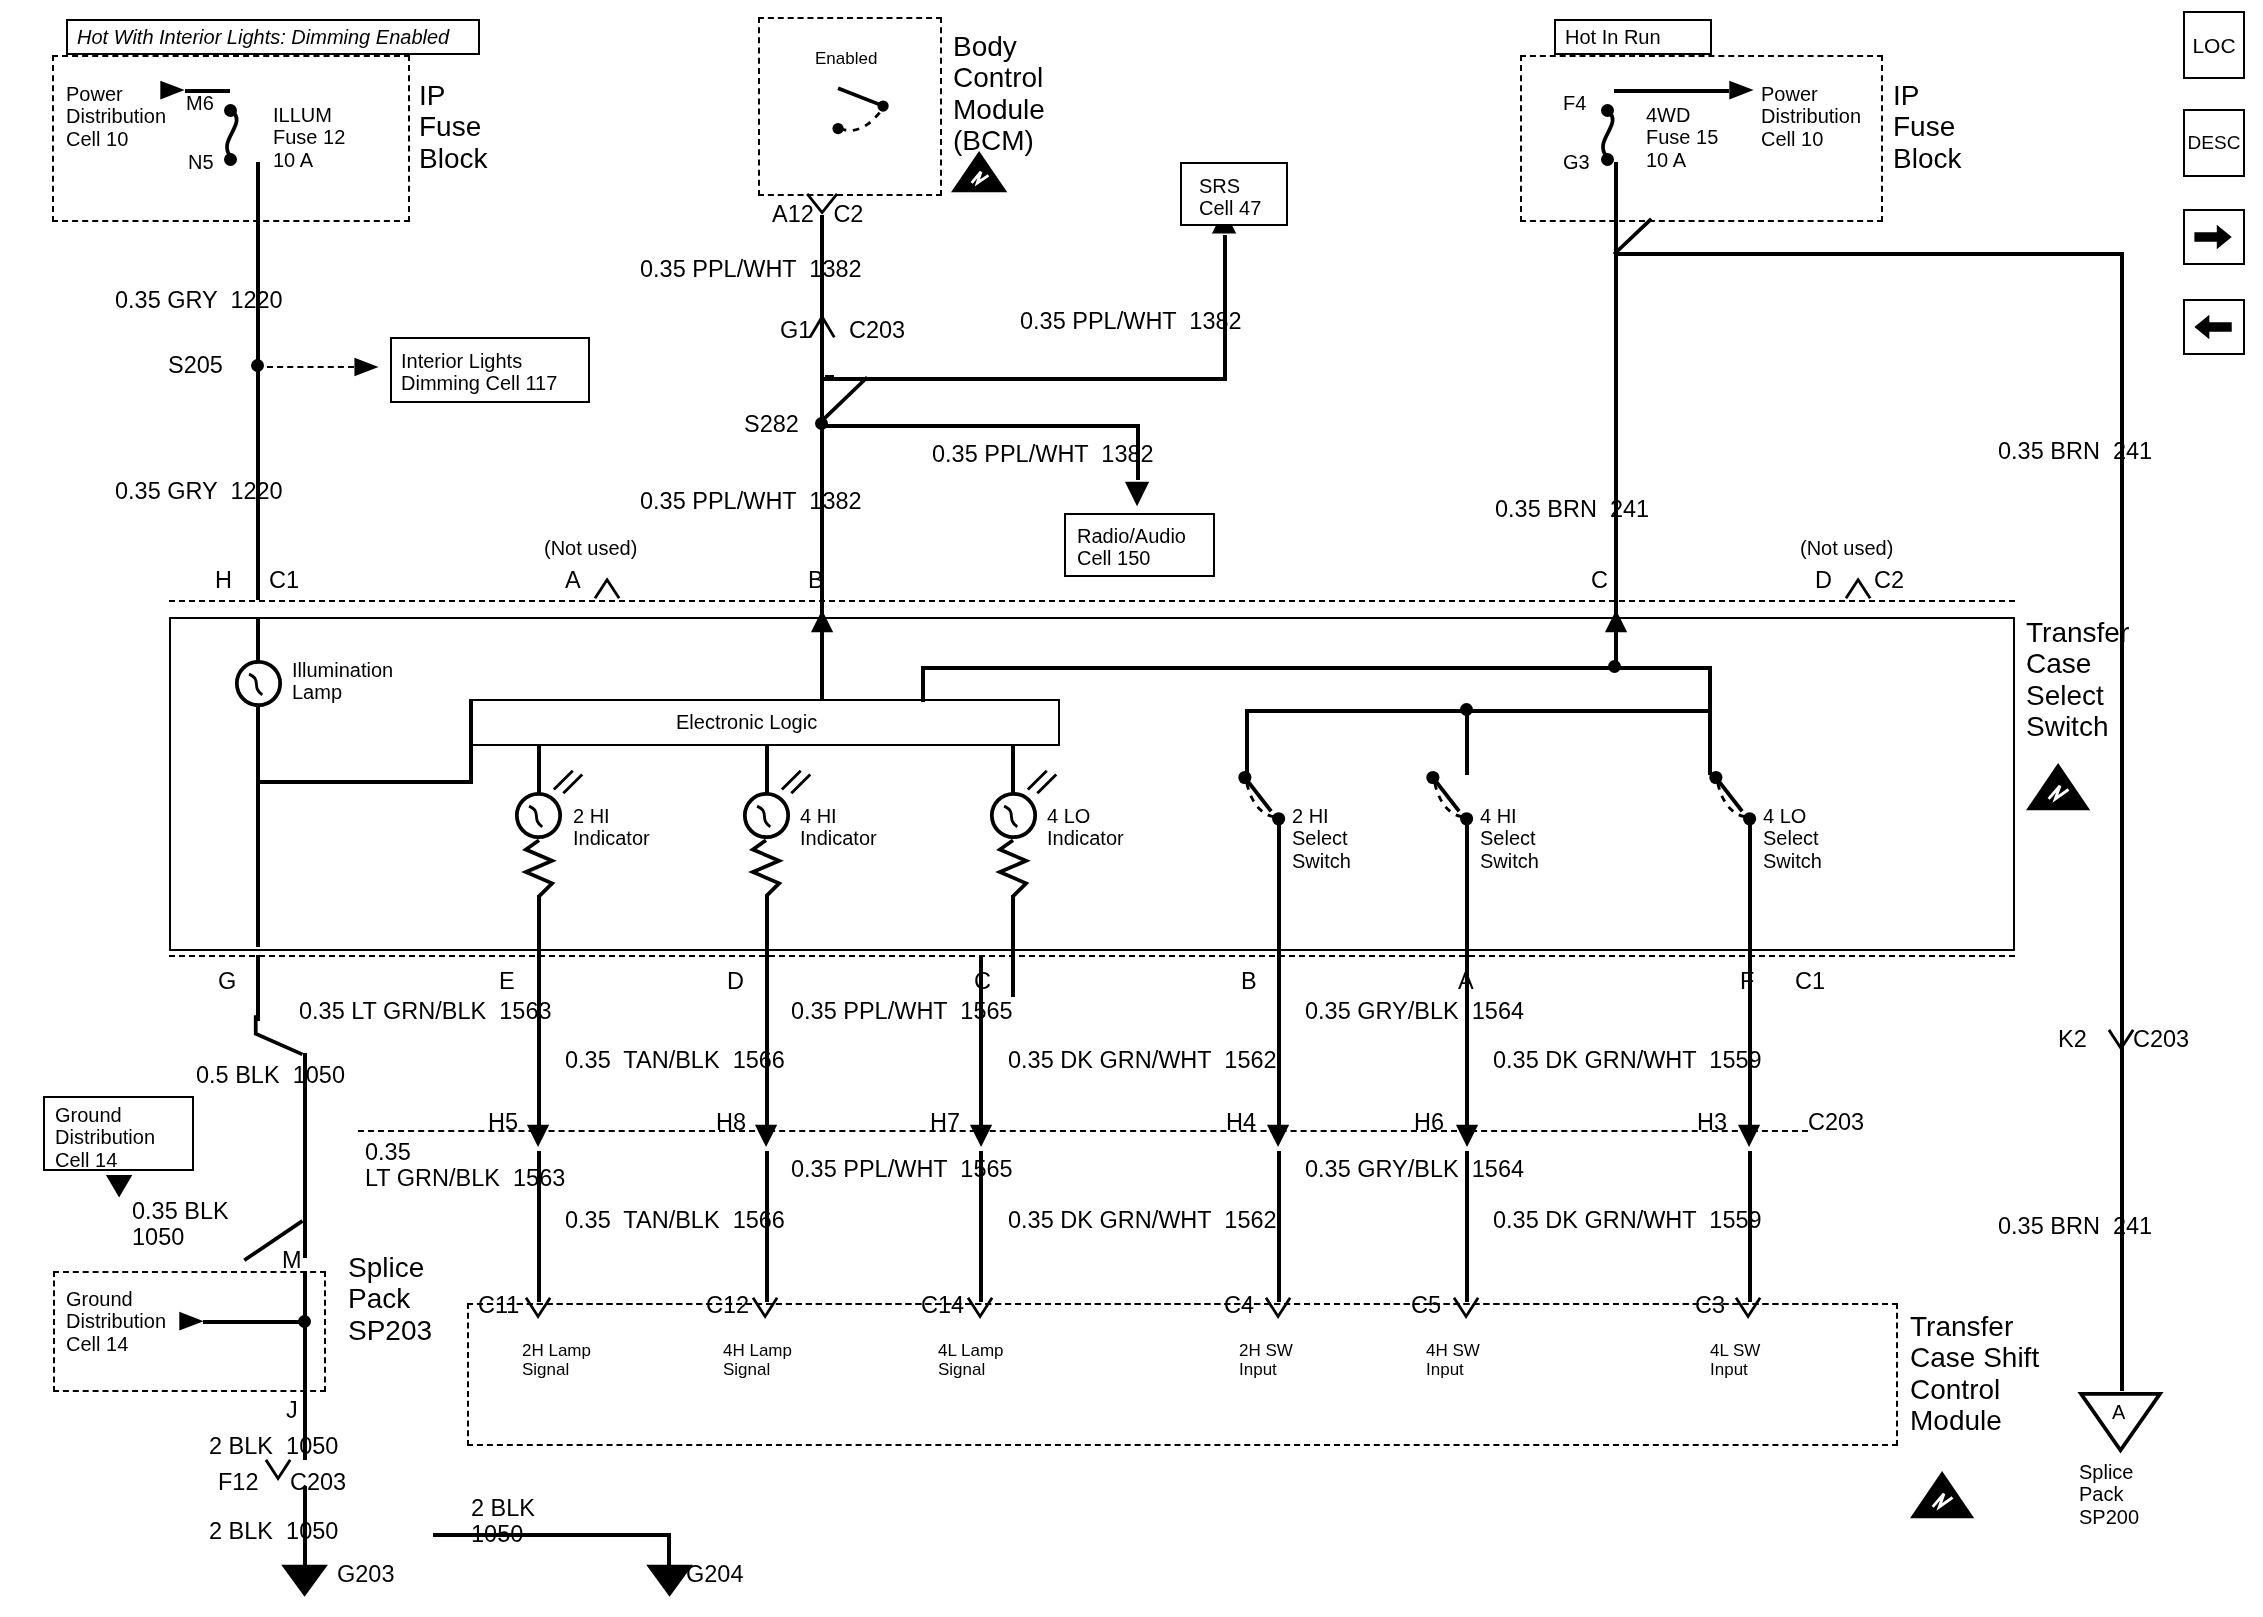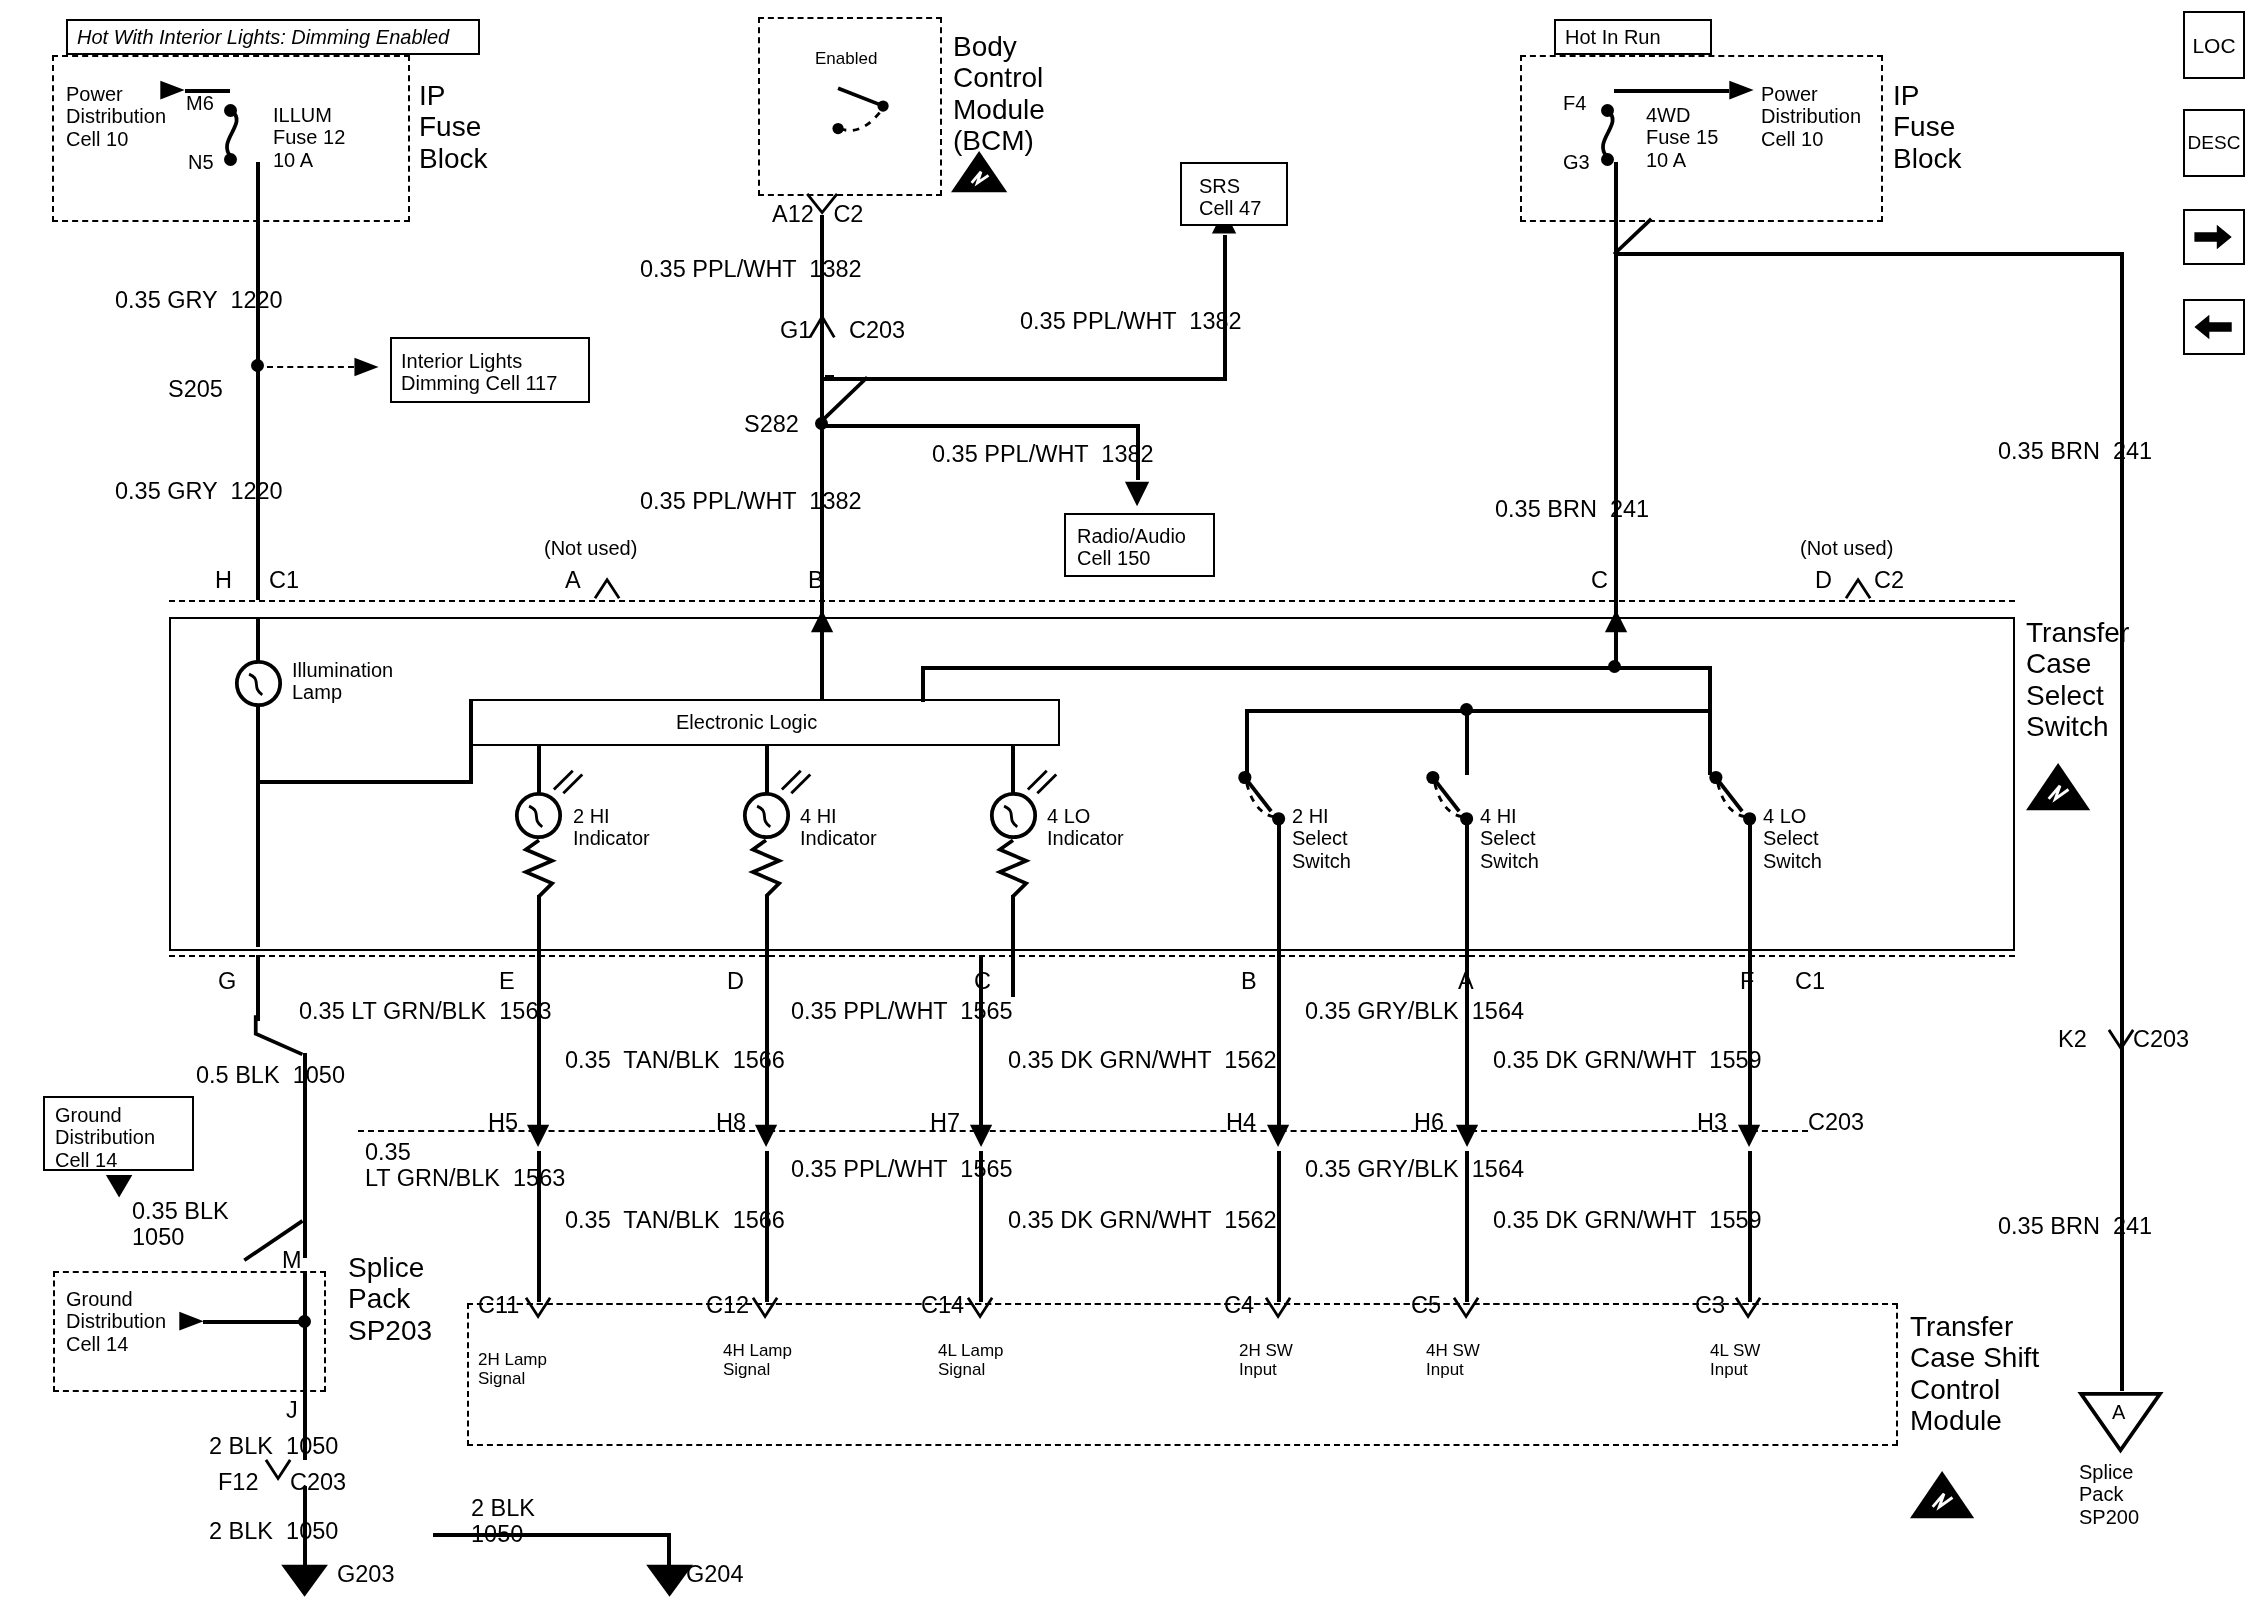--- a/index.html
+++ b/index.html
@@ -48,21 +48,21 @@
 Fuse 12
 10 A</div>
   <div class="lbl big" style="left:419px;top:80px;">IP
 Fuse
 Block</div>
 
   <div class="ln v" style="left:256px;top:162px;height:438px;"></div>
   <div class="lbl" style="left:115px;top:287px;">0.35 GRY  1220</div>
   <div class="lbl" style="left:115px;top:478px;">0.35 GRY  1220</div>
   <div class="dot" style="left:251px;top:359px;"></div>
-  <div class="lbl" style="left:168px;top:352px;margin-top:24px;">S205</div>
+  <div class="lbl" style="left:168px;top:352px;">S205</div>
   <div class="dashln-h" style="left:267px;top:366px;width:87px;"></div>
   <svg style="left:354px;top:355px;width:38px;height:26px;" viewBox="0 0 40 28" width="38" height="26">
     <polygon points="0,3 26,13 0,23" fill="#000"></polygon>
   </svg>
   <div class="box" style="left:390px;top:337px;width:200px;height:66px;"></div>
   <div class="lbl sm" style="left:401px;top:350px;">Interior Lights
 Dimming Cell 117</div>
 
   <div class="dash" style="left:758px;top:17px;width:184px;height:179px;"></div>
   <div class="lbl xs" style="left:815px;top:49px;">Enabled</div>
@@ -411,21 +411,21 @@
     <polygon points="13,28 1,4 25,4" fill="#000"></polygon>
   </svg>
   <div class="ln v" style="left:537px;top:1151px;height:151px;"></div>
   <div class="lbl" style="left:299px;top:998px;">0.35 LT GRN/BLK  1563</div>
   <div class="lbl" style="left:565px;top:1047px;">0.35  TAN/BLK  1566</div>
   <div class="lbl" style="left:488px;top:1109px;">H5</div>
   <div class="lbl" style="left:365px;top:1139px;">0.35
 LT GRN/BLK  1563</div>
   <div class="lbl" style="left:565px;top:1207px;">0.35  TAN/BLK  1566</div>
   <div class="lbl" style="left:478px;top:1292px;">C11</div>
-  <div class="lbl xs" style="left:478px;top:1341px;margin-top:9px;">2H Lamp
+  <div class="lbl xs" style="left:522px;top:1341px;">2H Lamp
 Signal</div>
   <svg style="left:524px;top:1296px;width:30px;height:26px;" viewBox="0 0 32 28" width="30" height="26">
     <path d="M2,2 L15,22 L28,2" stroke="#000" stroke-width="3" fill="none"></path>
   </svg>
 
   <div class="ln v" style="left:765px;top:955px;height:175px;"></div>
   <svg style="left:754px;top:1121px;width:26px;height:28px;" viewBox="0 0 28 30" width="26" height="28">
     <polygon points="13,28 1,4 25,4" fill="#000"></polygon>
   </svg>
   <div class="ln v" style="left:765px;top:1151px;height:151px;"></div>

